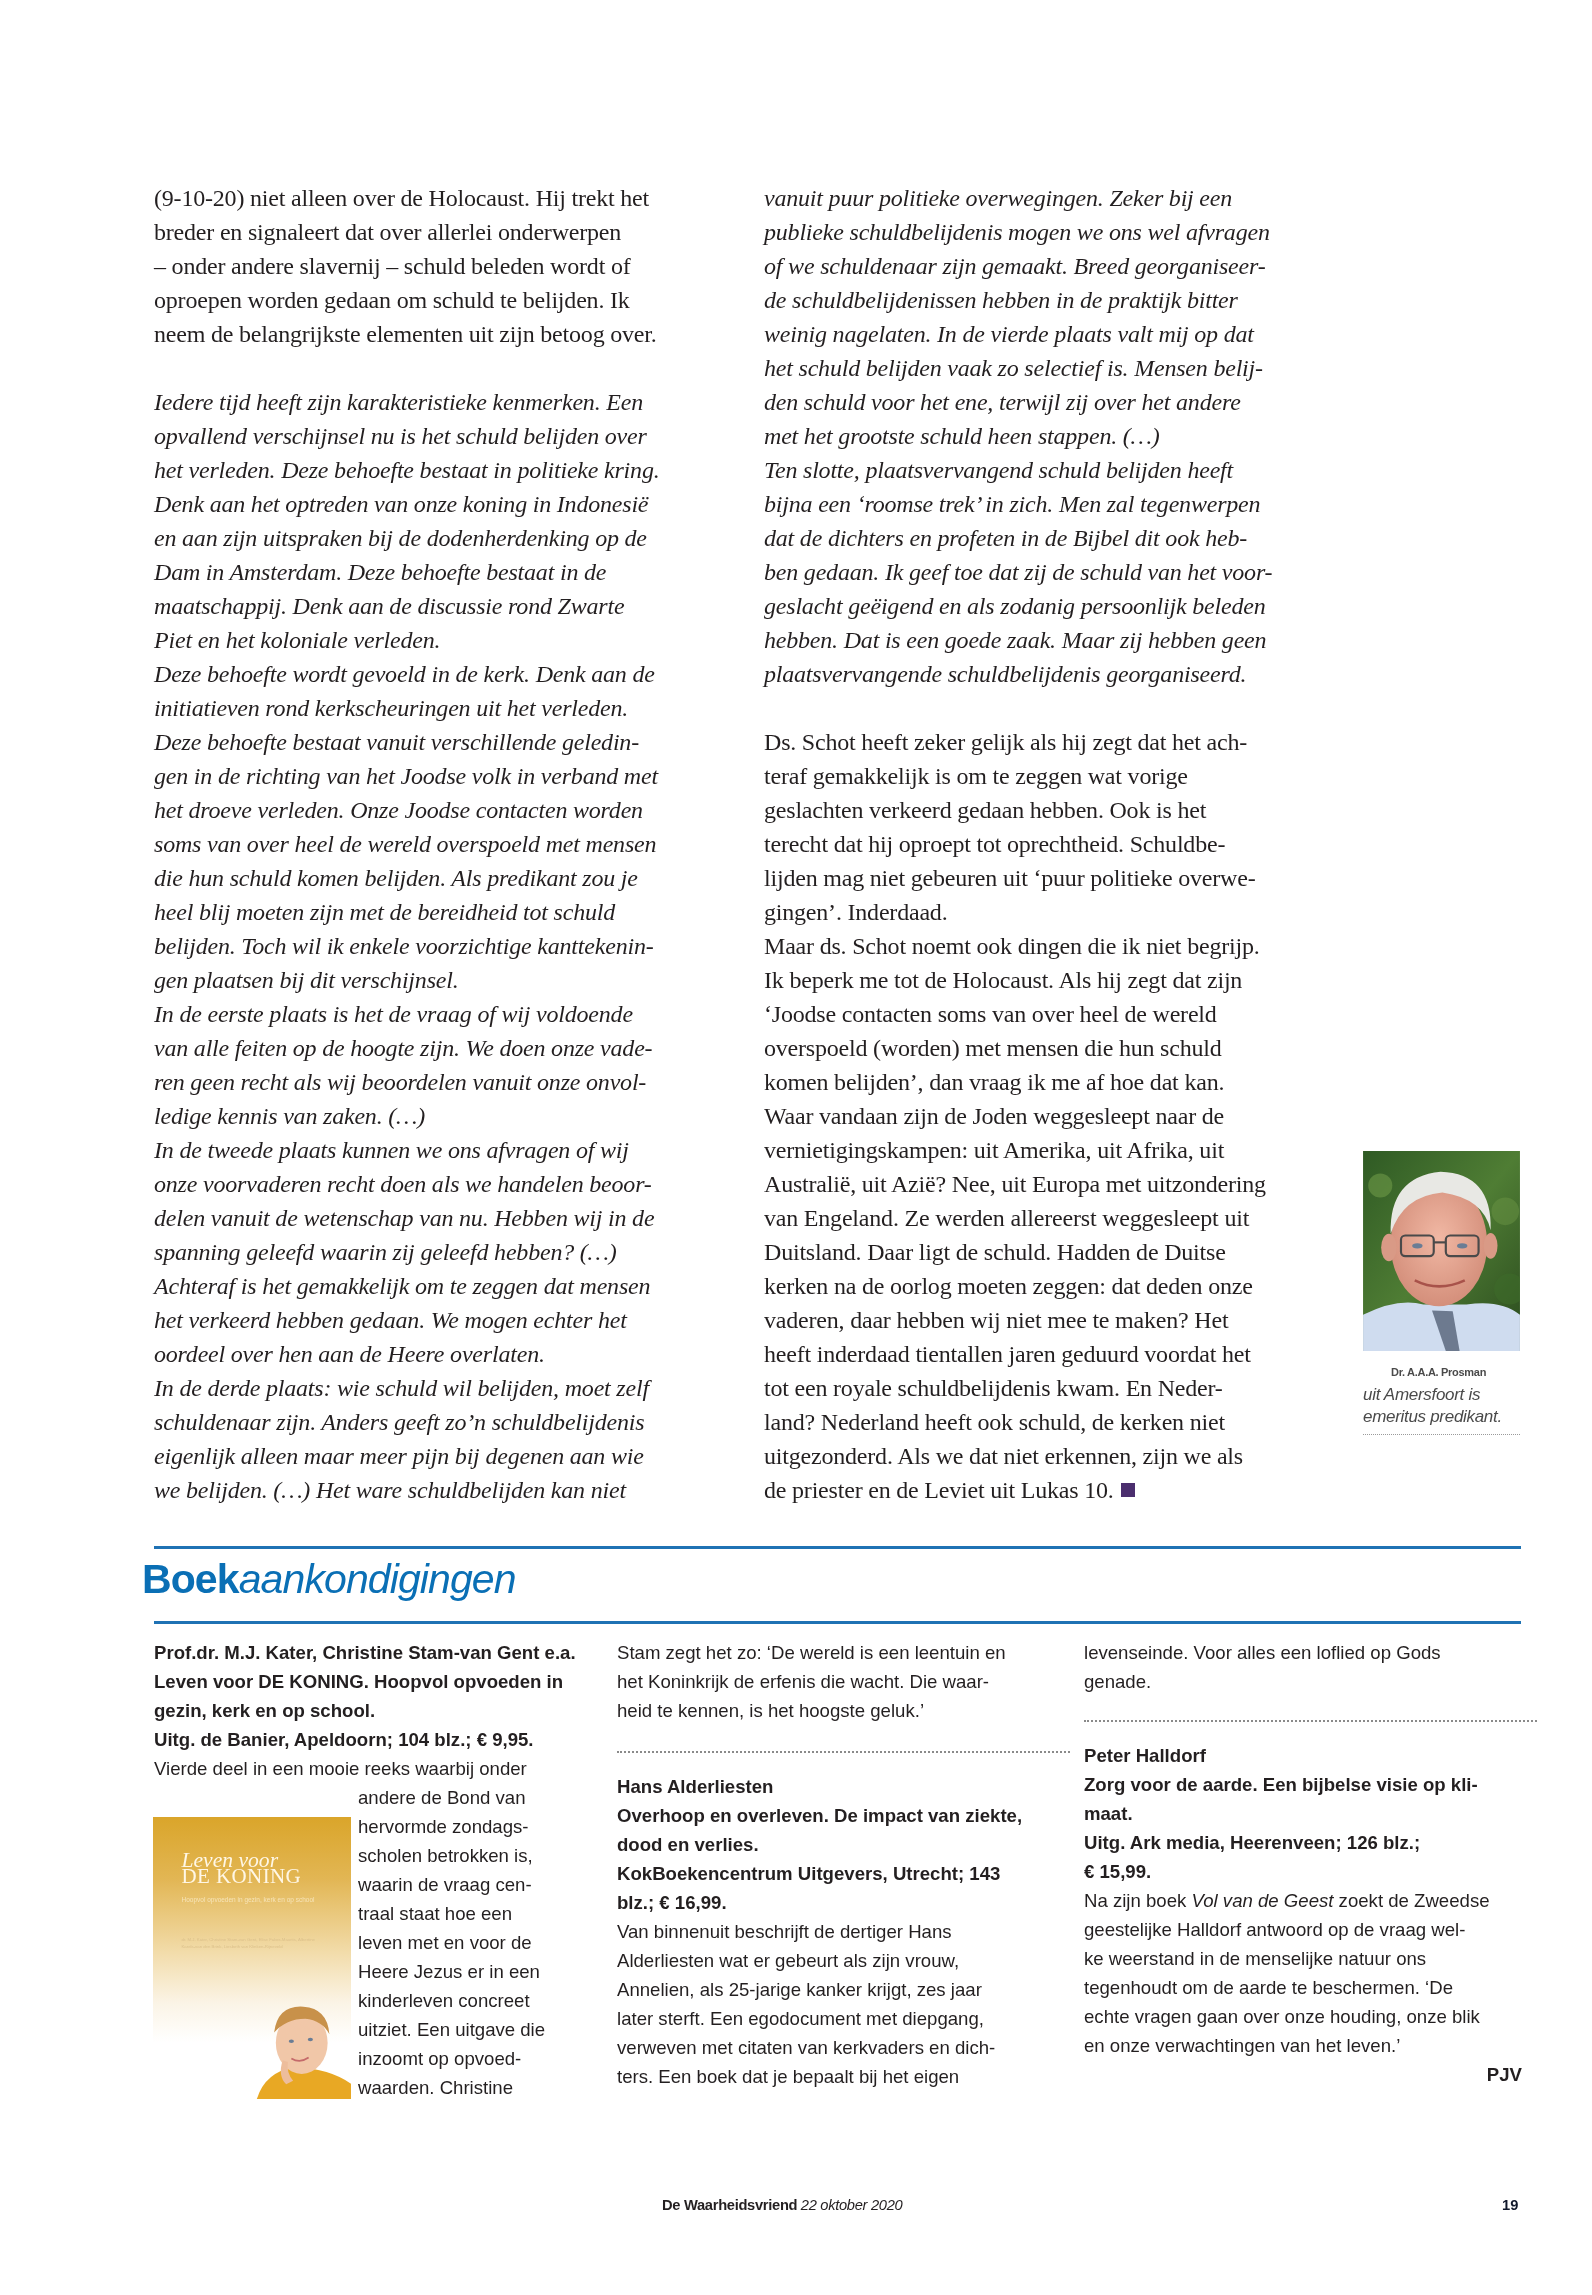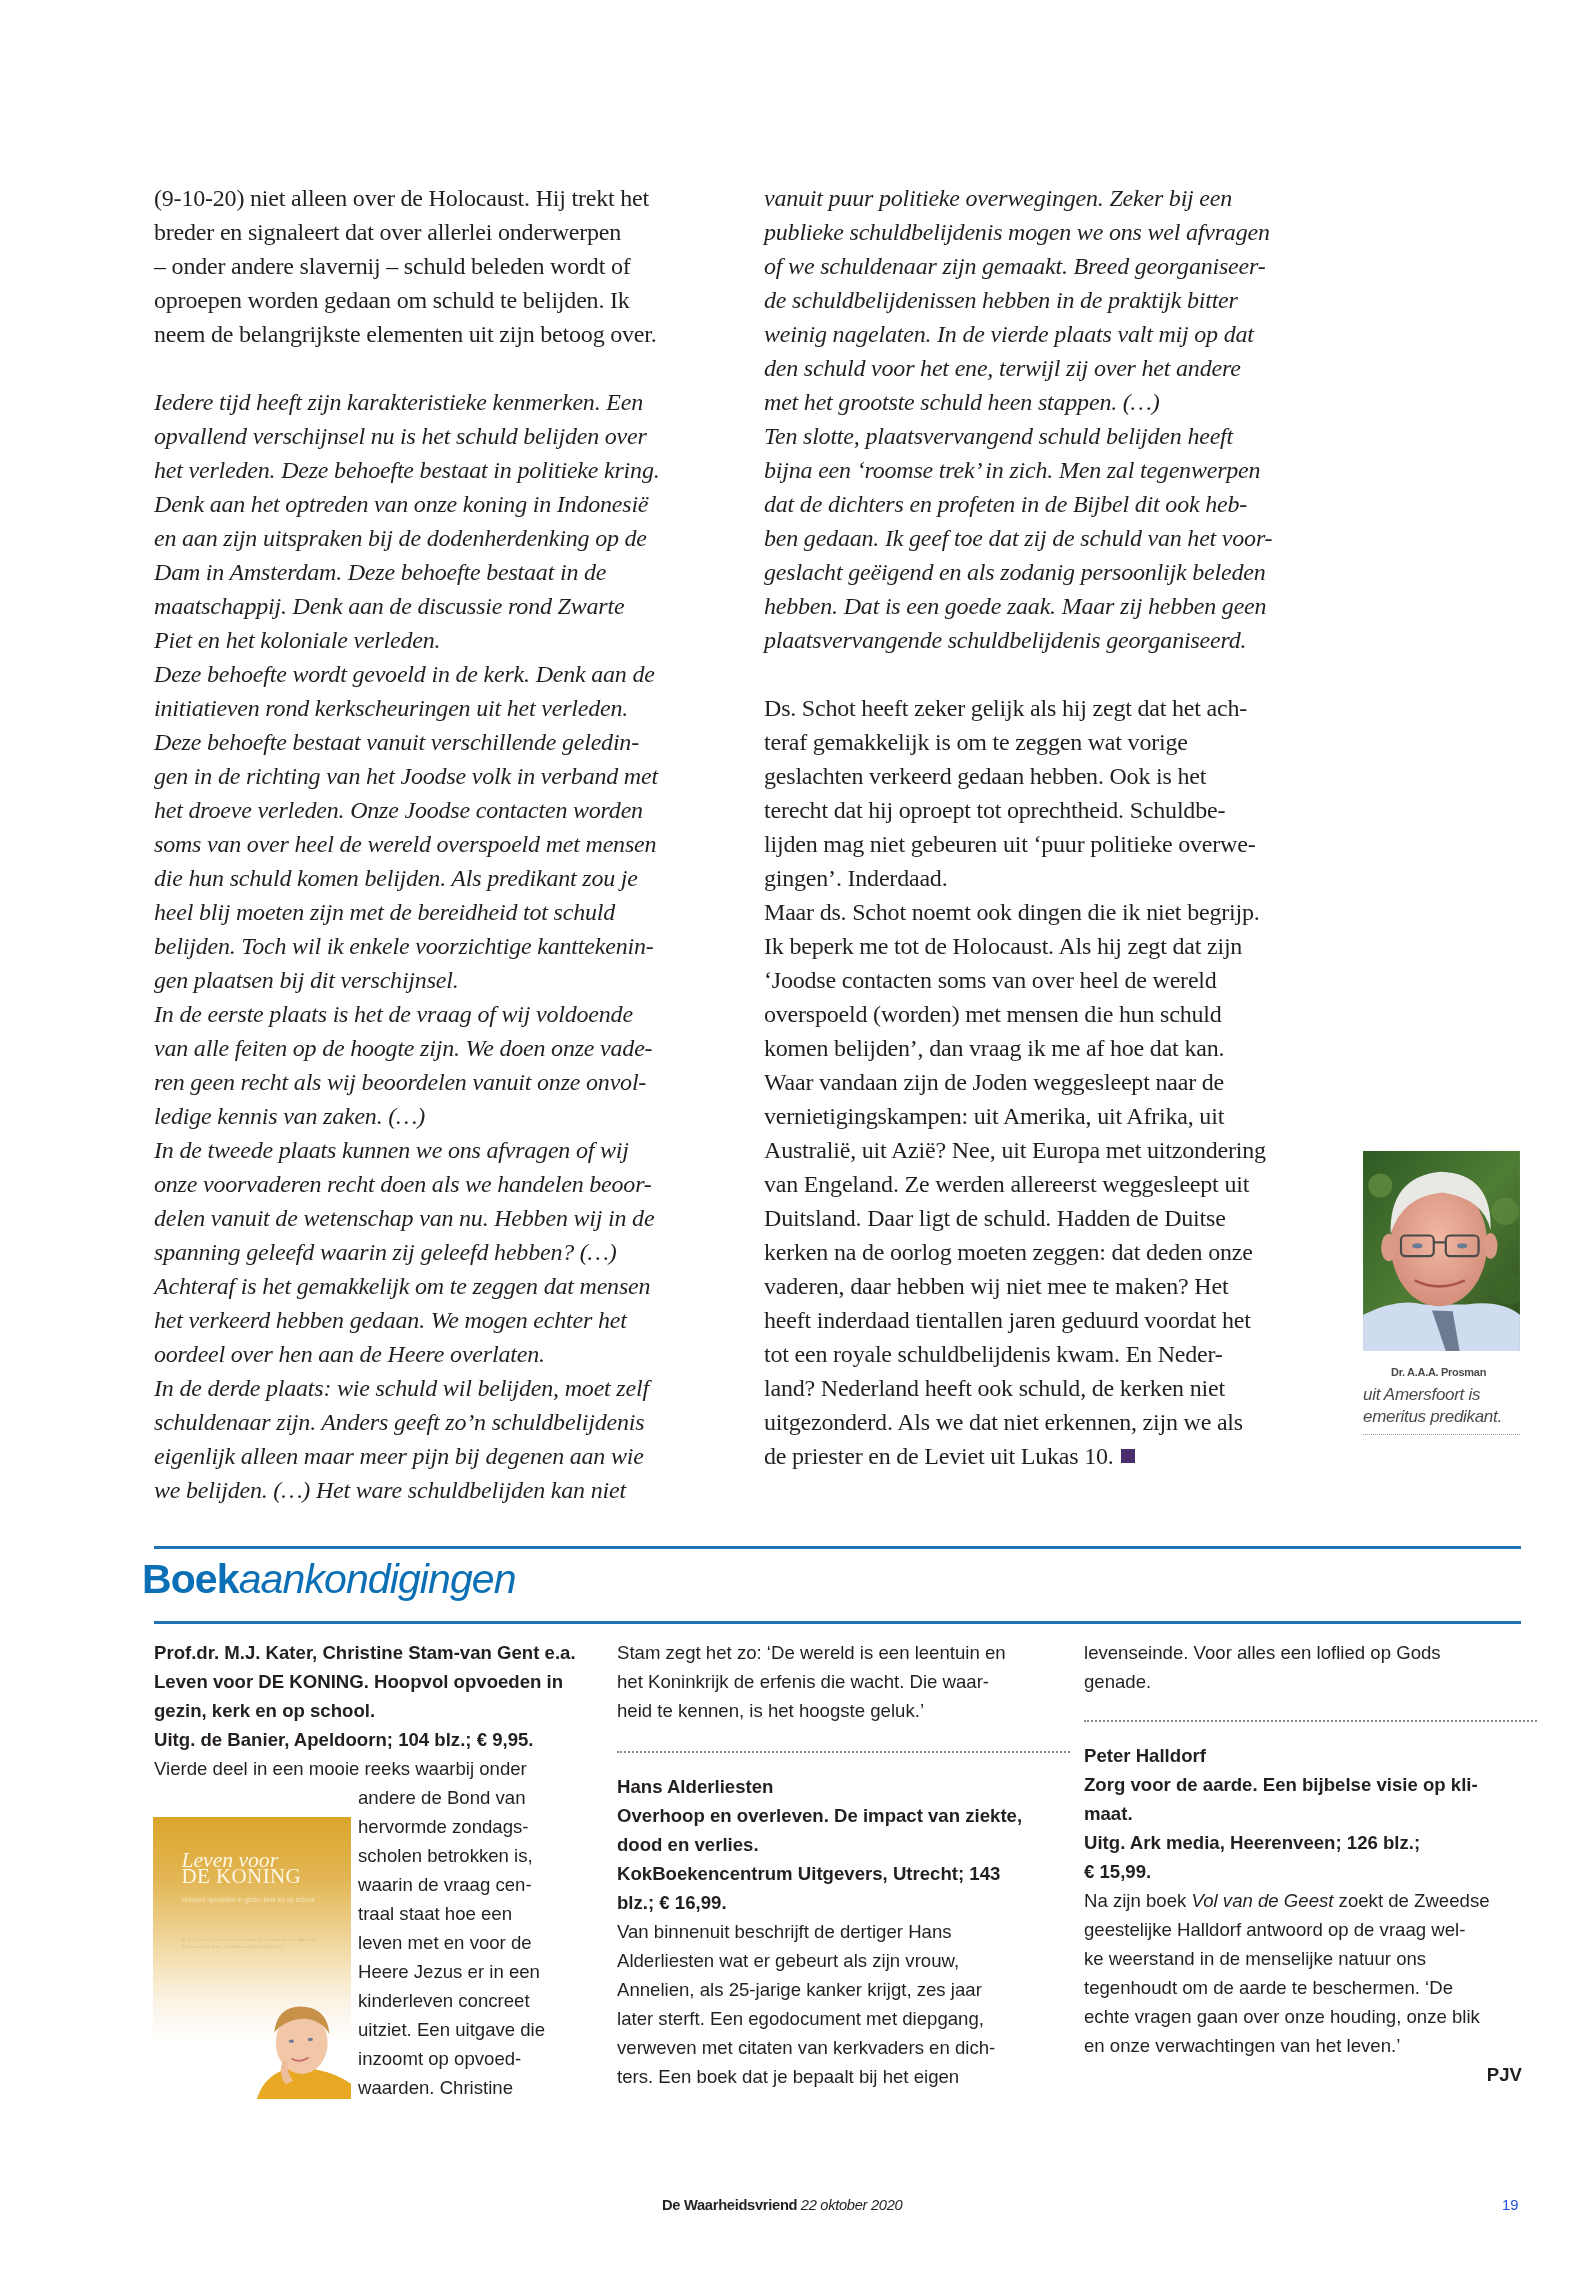--- a/index.html
+++ b/index.html
@@ -44,21 +44,21 @@
   .cover-title1 { position: absolute; left: 28.5px; top: 31px; font-family: "Liberation Serif", "DejaVu Serif", serif; font-style: italic; font-size: 21.6px; color: #fff7e6; }
   .cover-title2 { position: absolute; left: 28.5px; top: 47px; font-family: "Liberation Serif", "DejaVu Serif", serif; font-size: 21px; color: #fff7e6; letter-spacing: 0.4px; }
   .cover-sub { position: absolute; left: 28.5px; top: 78px; width: 138px; font-family: "Liberation Sans", "DejaVu Sans", sans-serif; font-size: 6.5px; color: #f7e4b7; line-height: 9.5px; }
   .cover-authors { position: absolute; left: 28.5px; top: 119px; width: 142px; font-family: "Liberation Sans", "DejaVu Sans", sans-serif; font-size: 4.3px; color: #dcc08a; line-height: 7px; }
   .cover-child { position: absolute; left: 95px; top: 181px; width: 104px; height: 101px; }
 
   
   .footer-pub { position: absolute; left: 662px; top: 2197px; font-family: "Liberation Sans", "DejaVu Sans", sans-serif; font-size: 14.7px; color: #231f20; letter-spacing: -0.3px; }
   .footer-pub .name { font-weight: bold; text-align: right; }
   .footer-pub .date { font-style: italic; margin-left: 3.5px; }
-  .footer-page { position: absolute; left: 1502px; top: 2197px; font-family: "Liberation Sans", "DejaVu Sans", sans-serif; font-size: 14.7px; font-weight: normal; color: #1d4ed8; }
+  .footer-page { position: absolute; left: 1502px; top: 2197px; font-family: "Liberation Sans", "DejaVu Sans", sans-serif; font-size: 14.7px; font-weight: bold; color: #0f172a; }
 </style>
 </head>
 <body>
 
 <div class="page">
 
   <div class="col col-left">
     <div>
       <p>(9-10-20) niet alleen over de Holocaust. Hij trekt het</p>
       <p>breder en signaleert dat over allerlei onderwerpen</p>
@@ -104,20 +104,21 @@
     </div>
   </div>
 
   <div class="col col-right">
     <div class="ital">
       <p>vanuit puur politieke overwegingen. Zeker bij een</p>
       <p>publieke schuldbelijdenis mogen we ons wel afvragen</p>
       <p>of we schuldenaar zijn gemaakt. Breed georganiseer-</p>
       <p>de schuldbelijdenissen hebben in de praktijk bitter</p>
       <p>weinig nagelaten. In de vierde plaats valt mij op dat</p>
+      <p>het schuld belijden vaak zo selectief is. Mensen belij-</p>
       <p>den schuld voor het ene, terwijl zij over het andere</p>
       <p>met het grootste schuld heen stappen. (…)</p>
       <p>Ten slotte, plaatsvervangend schuld belijden heeft</p>
       <p>bijna een ‘roomse trek’ in zich. Men zal tegenwerpen</p>
       <p>dat de dichters en profeten in de Bijbel dit ook heb-</p>
       <p>ben gedaan. Ik geef toe dat zij de schuld van het voor-</p>
       <p>geslacht geëigend en als zodanig persoonlijk beleden</p>
       <p>hebben. Dat is een goede zaak. Maar zij hebben geen</p>
       <p>plaatsvervangende schuldbelijdenis georganiseerd.</p>
     </div>

